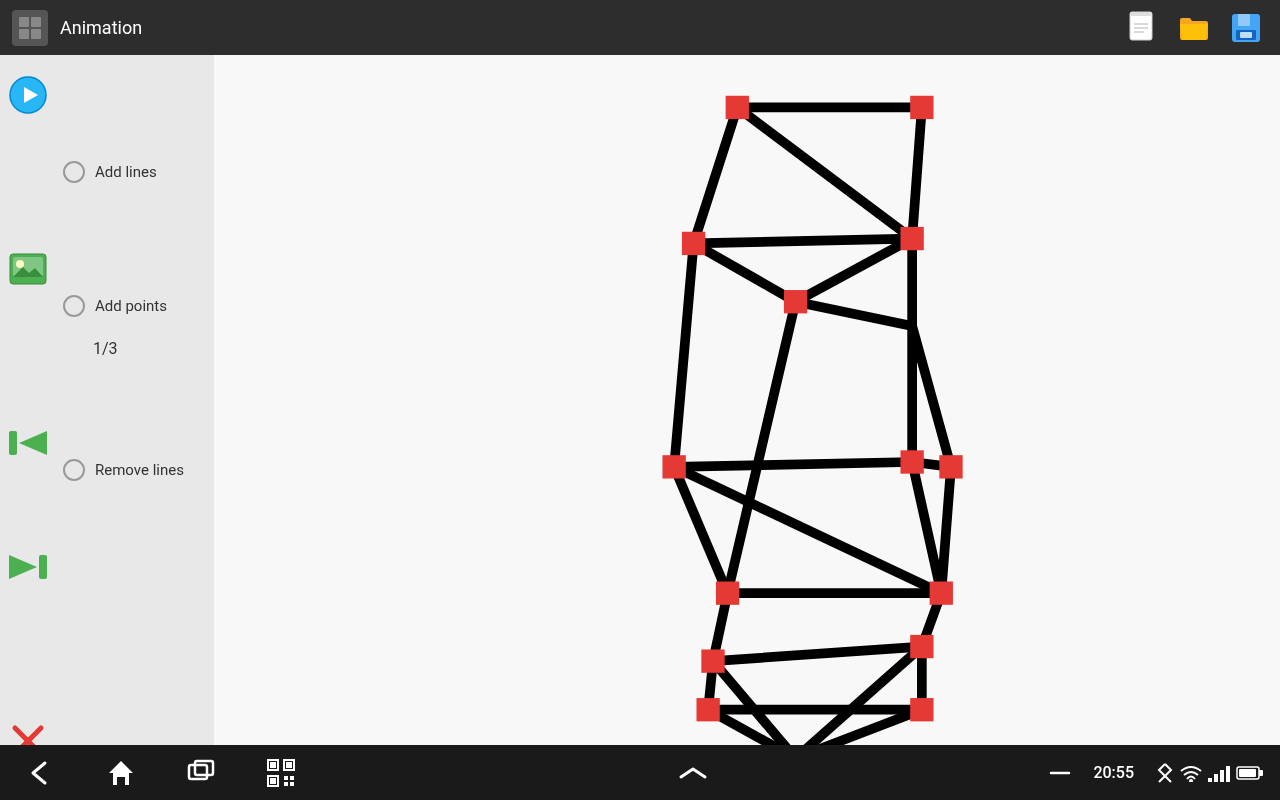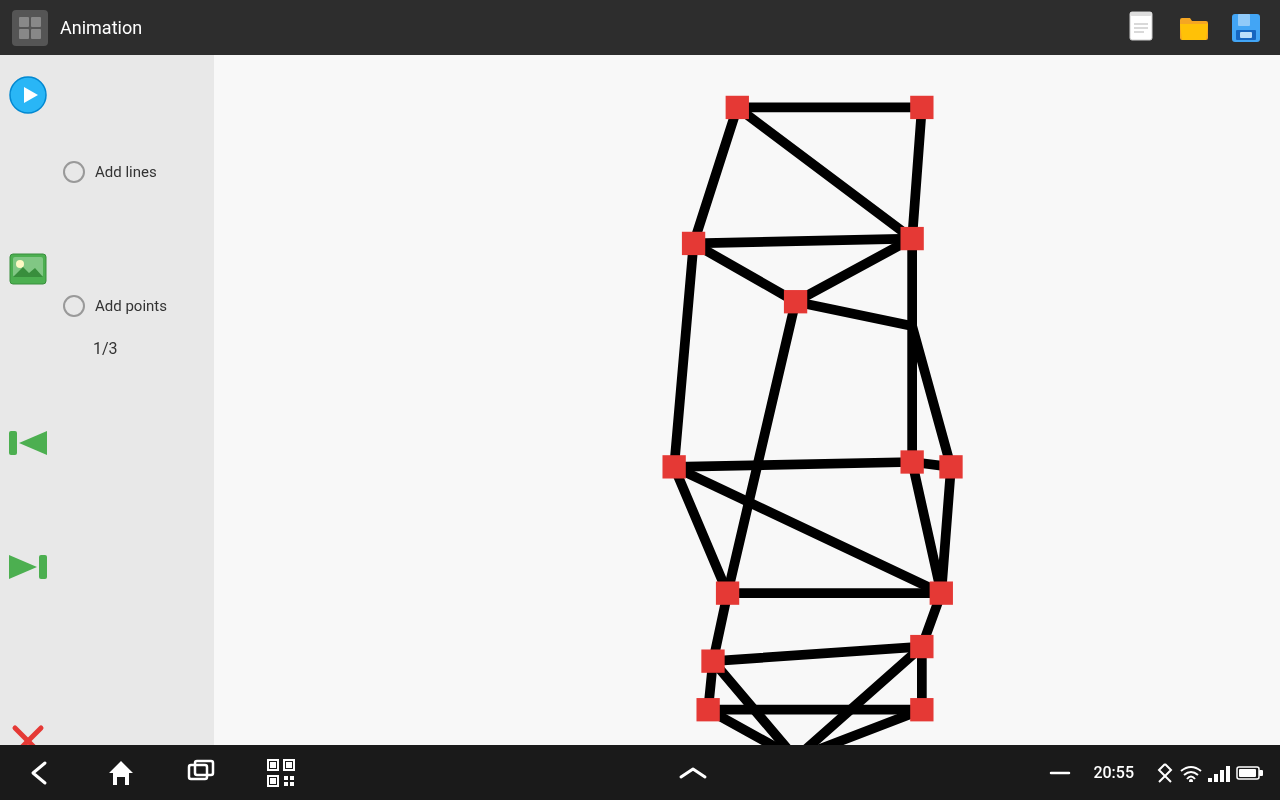--- a/index.html
+++ b/index.html
@@ -271,20 +271,24 @@
         <span class="radio-label">Add points</span>
       </div>
 
       <div style="height: 30px; display:flex; align-items:center;margin-left:36px;">
         <span style="font-size:16px; color:#333; margin-left:2px;">1/3</span>
       </div>
 
 
       <div style="height: 80px;"></div>
 
+      <div class="radio-option">
+        <div class="radio-circle"></div>
+        <span class="radio-label">Remove lines</span>
+      </div>
     </div>
 
   </div>
 
   <div id="canvas-area">
     <svg id="figure-canvas" viewBox="0 0 500 700" xmlns="http://www.w3.org/2000/svg">
 
       <line x1="240" y1="20" x2="430" y2="20" stroke="black" stroke-width="10" stroke-linecap="round"></line>
 
       <line x1="240" y1="20" x2="195" y2="160" stroke="black" stroke-width="10" stroke-linecap="round"></line>

